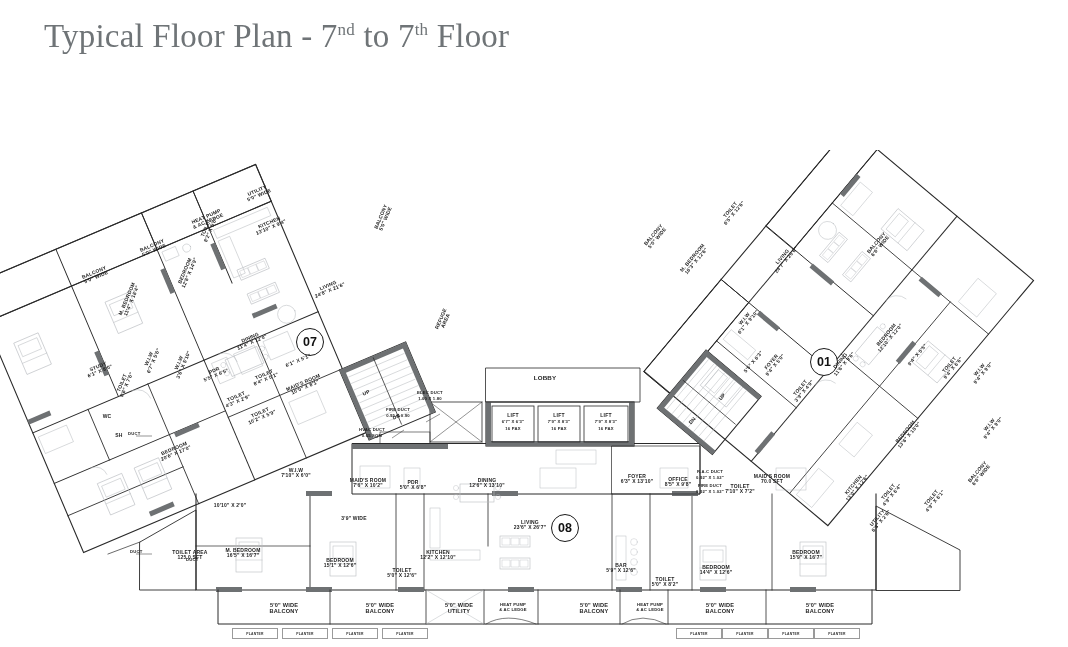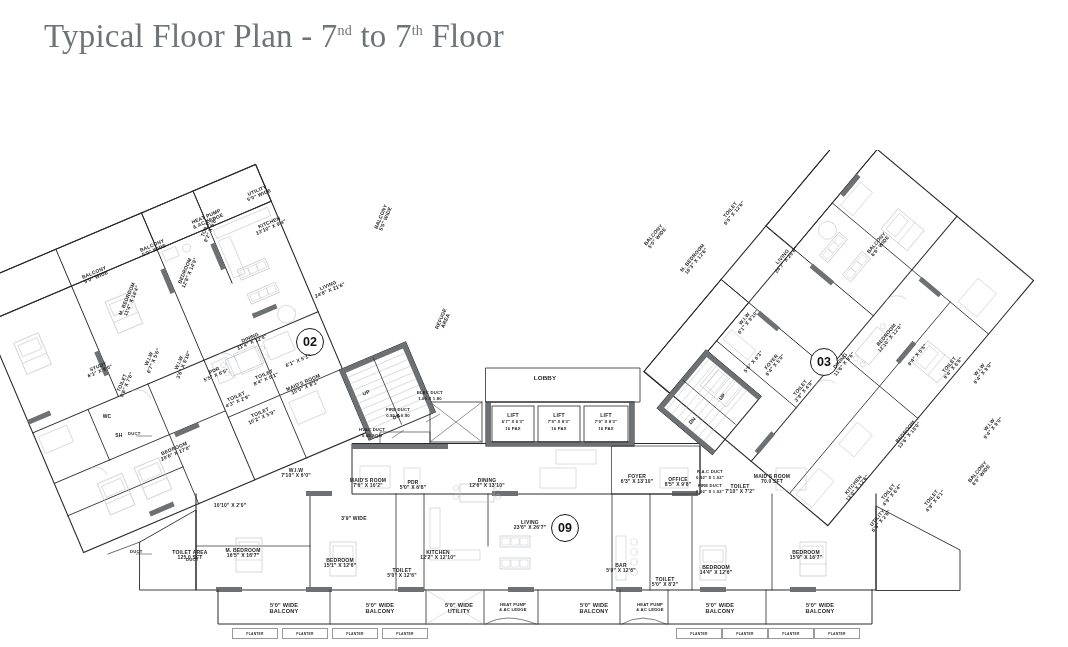--- a/index.html
+++ b/index.html
@@ -4,21 +4,21 @@
 <style>
   html,body{margin:0;padding:0;background:#ffffff;}
   body{width:1068px;height:647px;overflow:hidden;font-family:"Liberation Sans",sans-serif;}
 
   #page{position:relative;width:1068px;height:647px;background:#fff;}
 
   
   #title-bar{position:absolute;left:44px;top:18px;width:800px;height:46px;}
   #page-title{font-family:"Liberation Serif",serif;font-size:33px;color:#6f7477;
               letter-spacing:.2px;white-space:nowrap;font-weight:400;}
-  #page-title sup{font-size:14px;vertical-align:super;}
+  #page-title sup{font-size:17px;vertical-align:super;}
 
   
   #plan-wrap{position:absolute;left:0;top:150px;width:1068px;height:497px;}
   #plan-svg{position:absolute;left:0;top:0;}
 
   
   #label-layer{position:absolute;left:0;top:0;width:1068px;height:497px;}
   .lbl{position:absolute;font-family:"Liberation Sans",sans-serif;color:#1d1d1d;
        white-space:pre;line-height:1.08;letter-spacing:.2px;
        transform-origin:0 0;font-weight:700;}
@@ -297,23 +297,23 @@
       <g stroke="#2a2a2a" stroke-width=".5" fill="none">
         <line x1="392" y1="288" x2="404" y2="280"></line>
         <line x1="426" y1="272" x2="440" y2="264"></line>
         <line x1="136" y1="286" x2="152" y2="286"></line>
         <line x1="136" y1="404" x2="152" y2="404"></line>
       </g>
     </svg>
 
     <div id="label-layer">
 
-      <div class="unit-badge" style="left:296px;top:178px;">02</div>
-      <div class="unit-badge" style="left:551px;top:364px;">09</div>
-      <div class="unit-badge" style="left:810px;top:198px;">03</div>
+      <div class="unit-badge" style="left:296px;top:178px;">07</div>
+      <div class="unit-badge" style="left:551px;top:364px;">08</div>
+      <div class="unit-badge" style="left:810px;top:198px;">01</div>
 
       <div class="lbl s6 c" style="left:545px;top:225px;width:40px;margin-left:-20px;">LOBBY</div>
 
       <div class="lbl s5 c" style="left:513px;top:263px;width:44px;margin-left:-22px;">LIFT</div>
       <div class="lbl s4 c" style="left:513px;top:270px;width:52px;margin-left:-26px;">6'7" X 6'3"</div>
       <div class="lbl s4 c" style="left:513px;top:277px;width:44px;margin-left:-22px;">16 PAX</div>
 
       <div class="lbl s5 c" style="left:559px;top:263px;width:44px;margin-left:-22px;">LIFT</div>
       <div class="lbl s4 c" style="left:559px;top:270px;width:52px;margin-left:-26px;">7'9" X 8'3"</div>
       <div class="lbl s4 c" style="left:559px;top:277px;width:44px;margin-left:-22px;">16 PAX</div>

